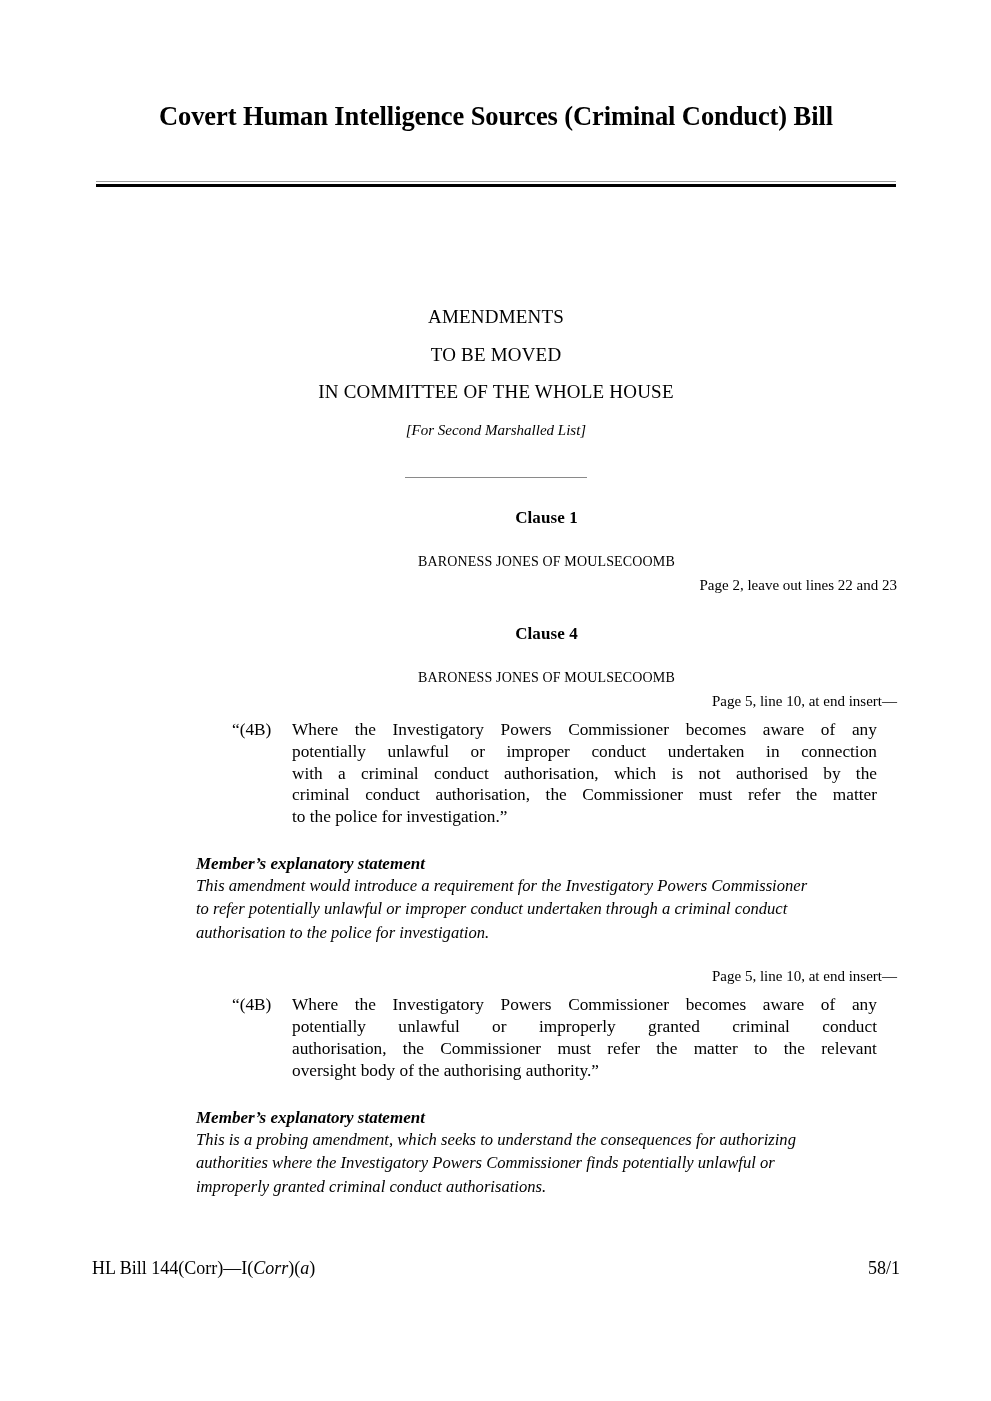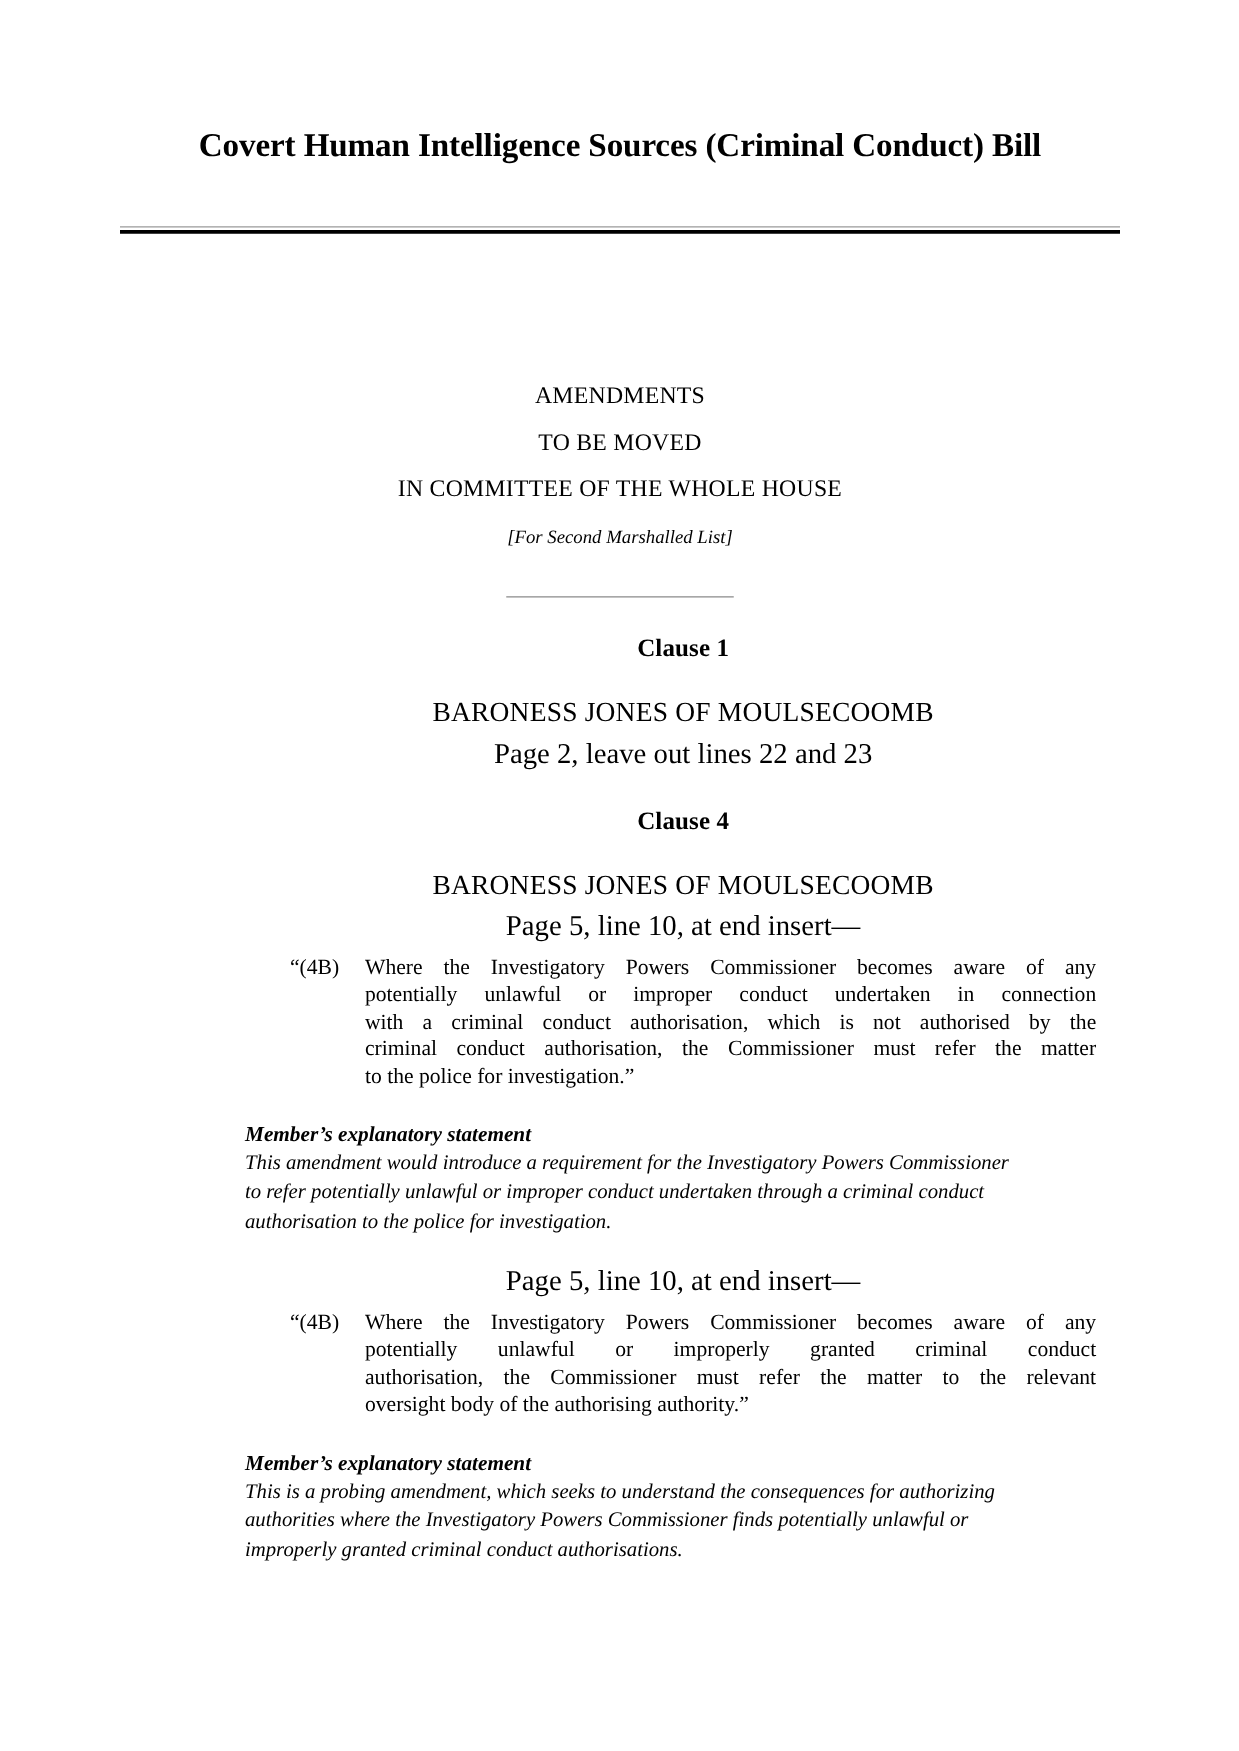--- a/index.html
+++ b/index.html
@@ -92,33 +92,33 @@
 
   
   .body-content {
     position: absolute;
     left: 196px;
     top: 508px;
     width: 701px;
   }
 
   .clause-heading {
-    font-size: 20px;
+    font-size: 17px;
     font-weight: bold;
     text-align: center;
     letter-spacing: 0.1px;
   }
   .sponsor {
-    font-size: 22px;
+    font-size: 14px;
     text-align: center;
     letter-spacing: 0.15px;
   }
   .amend-line {
-    font-size: 23px;
-    text-align: center;
+    font-size: 15px;
+    text-align: right;
   }
 
   .quote-block {
     margin-left: 36px;
     width: 645px;
     font-size: 17.3px;
     line-height: 21.8px;
     text-align: justify;
     text-justify: inter-word;
     position: relative;
@@ -322,14 +322,18 @@
     <div style="height:26px"></div>
     <div class="stmt-head">Member’s explanatory statement</div>
     <div class="stmt-body">
       <span>This is a probing amendment, which seeks to understand the consequences for authorizing</span>
       <span>authorities where the Investigatory Powers Commissioner finds potentially unlawful or</span>
       <span>improperly granted criminal conduct authorisations.</span>
     </div>
 
   </div>
 
+  <div class="footer">
+    <div class="left"><span>HL Bill 144(Corr)—I(</span><i>Corr</i><span>)(</span><i>a</i><span>)</span></div>
+    <div class="right">58/1</div>
+  </div>
 
 </div>
 
 </body></html>

